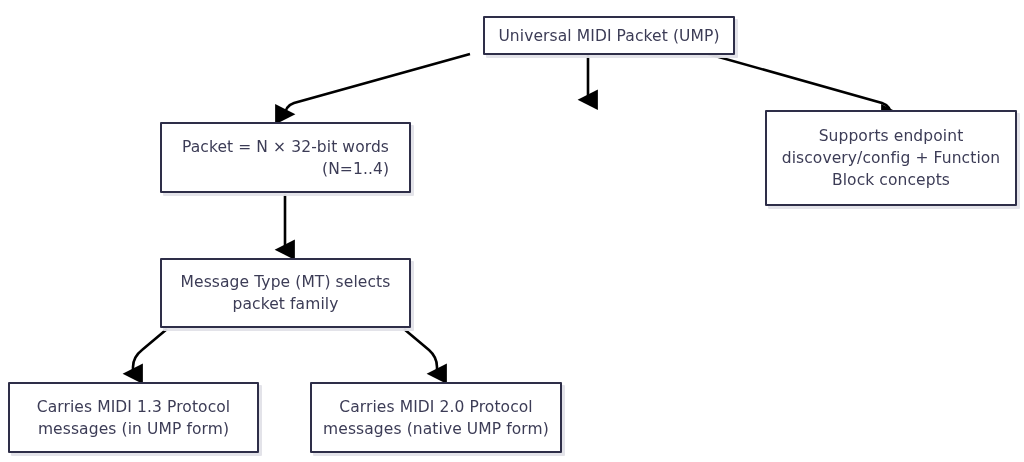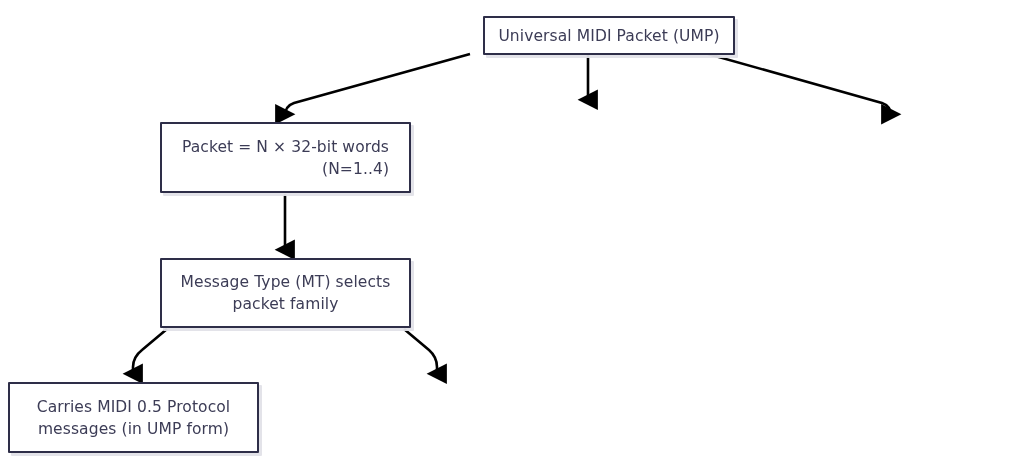--- a/index.html
+++ b/index.html
@@ -77,25 +77,34 @@
   <div class="node" style="left:463px; top:16px; width:252px; height:39px;margin-left:20px;">
     <span class="label">Universal MIDI Packet (UMP)</span>
   </div>
 
   <div class="node" style="left:160px; top:122px; width:251px; height:71px;text-align:right;">
     <span class="label">Packet = N × 32-bit words
 (N=1..4)</span>
   </div>
 
 
+  <div class="node" style="left:765px; top:110px; width:252px; height:96px;">
+    <span class="label">Supports endpoint
+discovery/config + Function
+Block concepts</span>
+  </div>
 
   <div class="node" style="left:160px; top:258px; width:251px; height:70px;">
     <span class="label">Message Type (MT) selects
 packet family</span>
   </div>
 
   <div class="node" style="left:8px; top:382px; width:251px; height:71px;">
-    <span class="label">Carries MIDI 0.5 Protocol
+    <span class="label">Carries MIDI 1.3 Protocol
 messages (in UMP form)</span>
   </div>
 
+  <div class="node" style="left:310px; top:382px; width:252px; height:71px;">
+    <span class="label">Carries MIDI 2.0 Protocol
+messages (native UMP form)</span>
+  </div>
 
 </div>
 
 </body></html>

